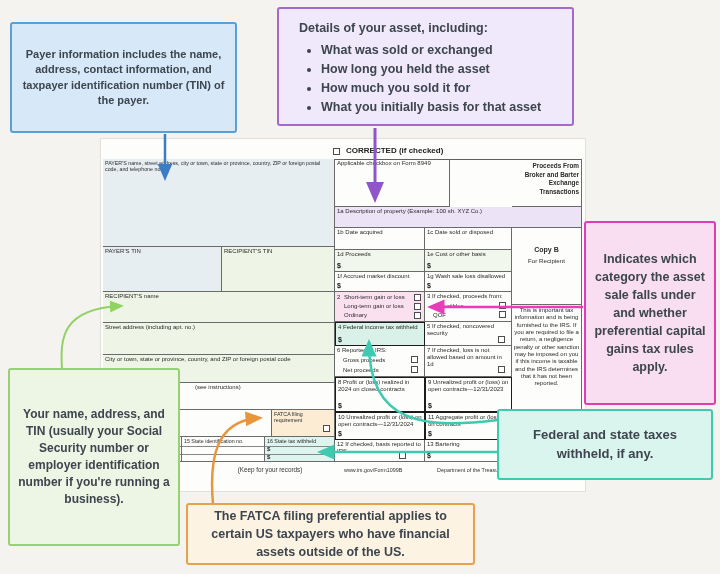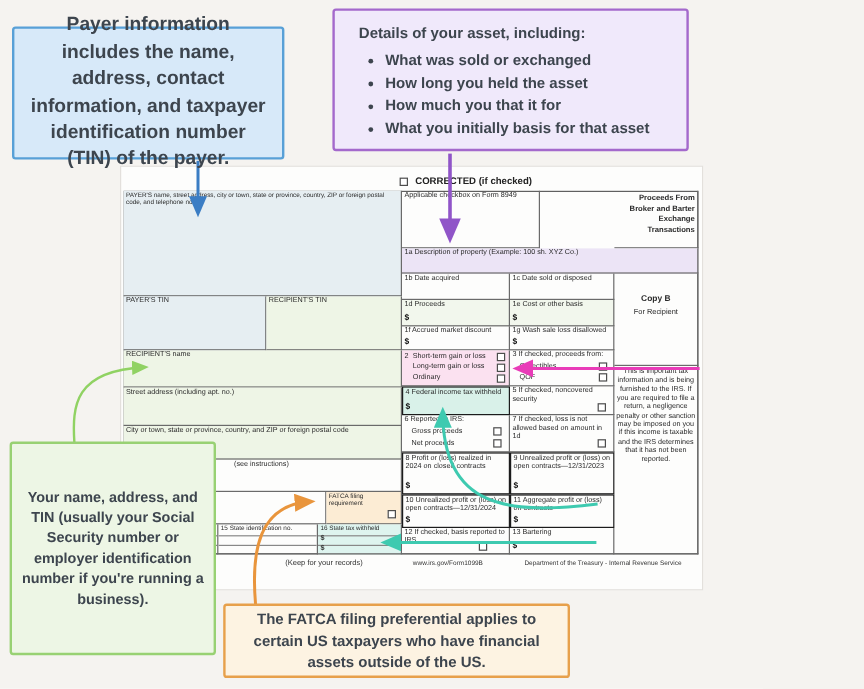--- a/index.html
+++ b/index.html
@@ -28,21 +28,21 @@
   .formno b{font-size:7px;}
   .ptitle{font-size:6.4px;font-weight:bold;text-align:right;line-height:1.35;padding-top:3px;}
   .copyb{text-align:center;font-size:7px;font-weight:bold;padding-top:18px;}
   .copyb .sub{display:block;font-size:6.2px;font-weight:normal;margin-top:3px;}
   .note{font-size:6px;text-align:center;line-height:1.22;padding:2px 1px;}
   .foot{position:absolute;font-size:6.3px;color:#333;z-index:2;}
   
   .callout{position:absolute;box-sizing:border-box;border-radius:3px;color:#3d454e;font-weight:bold;
            z-index:70;display:flex;align-items:center;justify-content:center;text-align:center;}
   .co-payer{left:10px;top:22px;width:227px;height:111px;background:#d7e9f9;border:2.5px solid #58a0d7;
-            font-size:16px;line-height:1.4;padding:4px 10px;}
+            font-size:11px;line-height:1.4;padding:4px 10px;}
   .co-asset{left:277px;top:7px;width:297px;height:119px;background:#f0e9fb;border:2.5px solid #a469cc;
             font-size:12.5px;display:block;text-align:left;padding:11px 10px 0 20px;line-height:1.35;}
   .co-asset ul{margin:5px 0 0 0;padding-left:22px;}
   .co-asset li{margin:2px 0;}
   .co-category{left:584px;top:221px;width:132px;height:184px;background:#f9def2;border:2.5px solid #e23cb4;
             font-size:12.5px;line-height:1.45;padding:6px;}
   .co-recipient{left:8px;top:368px;width:172px;height:178px;background:#edf6e5;border:2px solid #98d173;
             font-size:12px;line-height:1.42;padding:4px 6px;}
   .co-fatca{left:186px;top:503px;width:289px;height:62px;background:#fdf3e2;border:2px solid #e7a04b;
             font-size:12.5px;line-height:1.45;padding:4px 8px;}
@@ -229,28 +229,34 @@
 
   <div class="callout co-payer">
     <span>Payer information includes the name, address, contact information, and taxpayer identification number (TIN) of the payer.</span>
   </div>
 
   <div class="callout co-asset">
     <span>Details of your asset, including:</span>
     <ul>
       <li>What was sold or exchanged</li>
       <li>How long you held the asset</li>
-      <li>How much you that it for</li>
+      <li>How much you sold it for</li>
       <li>What you initially basis for that asset</li>
     </ul>
   </div>
 
+  <div class="callout co-category">
+    <span>Indicates which category the asset sale falls under and whether preferential capital gains tax rules apply.</span>
+  </div>
 
   <div class="callout co-recipient">
     <span>Your name, address, and TIN (usually your Social Security number or employer identification number if you're running a business).</span>
   </div>
 
   <div class="callout co-fatca">
     <span>The FATCA filing preferential applies to certain US taxpayers who have financial assets outside of the US.</span>
   </div>
 
+  <div class="callout co-taxes">
+    <span>Federal and state taxes withheld, if any.</span>
+  </div>
 
 </div>
 
 </body></html>

